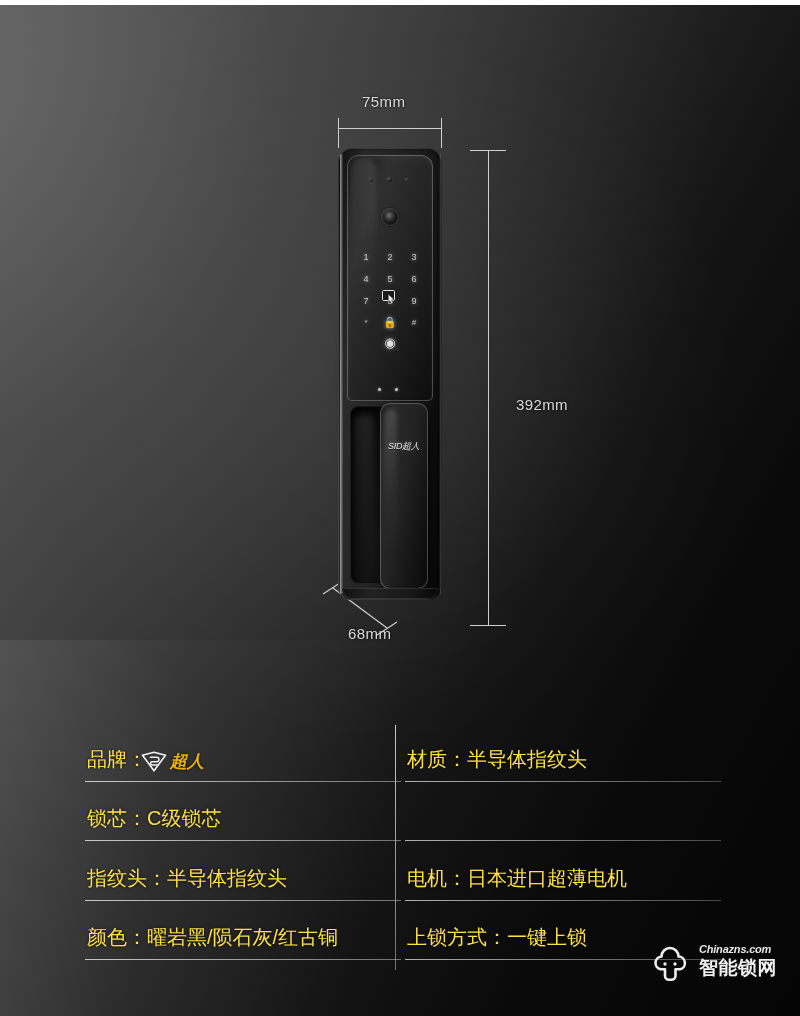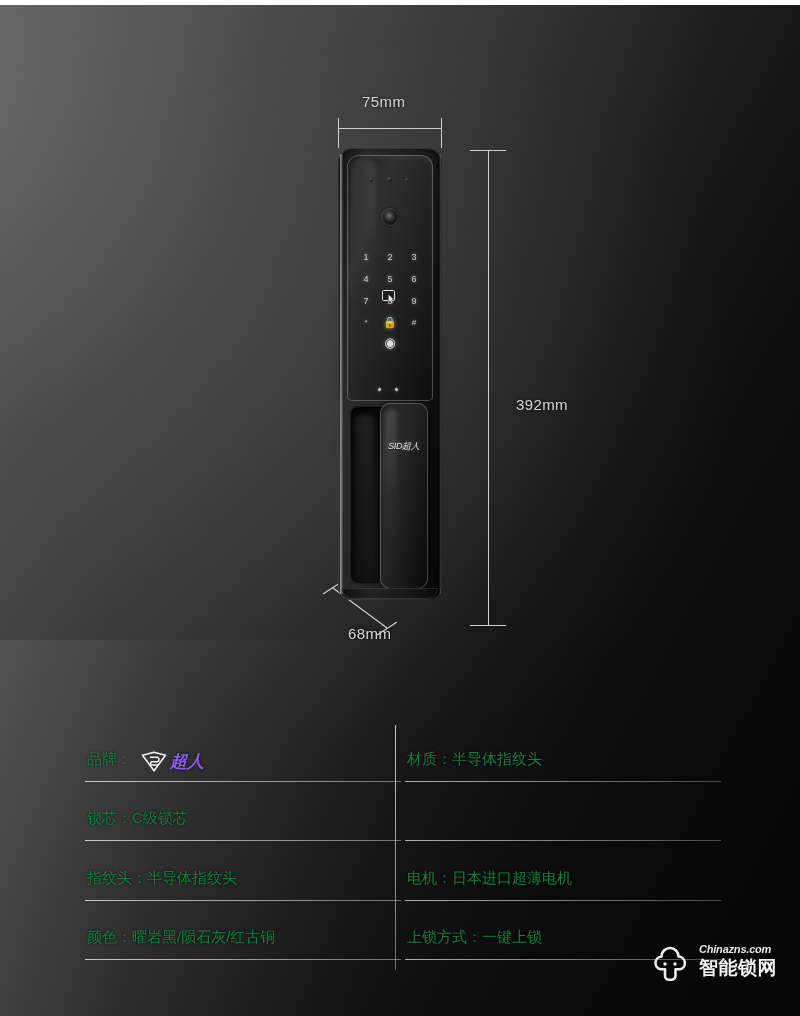--- a/index.html
+++ b/index.html
@@ -294,22 +294,22 @@
   .spec-col.left { left: 0; }
   .spec-col.right { left: 320px; }
   .spec-row {
     position: relative;
     height: 59.5px;
   }
   .spec-text {
     position: absolute;
     left: 2px;
     bottom: 13px;
-    color: #15803d;
-    font-size: 15px;
+    color: #fde047;
+    font-size: 20px;
     line-height: 20px;
     white-space: nowrap;
     text-shadow: 0 0 3px rgba(0,0,0,0.85);
   }
   .spec-rule {
     position: absolute;
     left: 0;
     bottom: 0;
     width: 316px;
     height: 1px;
@@ -335,21 +335,21 @@
     gap: 3px;
   }
   .brand-mark {
     width: 26px;
     height: 21px;
   }
   .brand-cn {
     font-size: 17px;
     font-weight: bold;
     font-style: italic;
-    color: #8b5cf6;
+    color: #eab308;
     text-shadow: 0 0 3px rgba(0,0,0,0.8);
   }
 
   
   #watermark {
     position: absolute;
     left: 648px;
     top: 944px;
     display: flex;
     align-items: flex-start;

